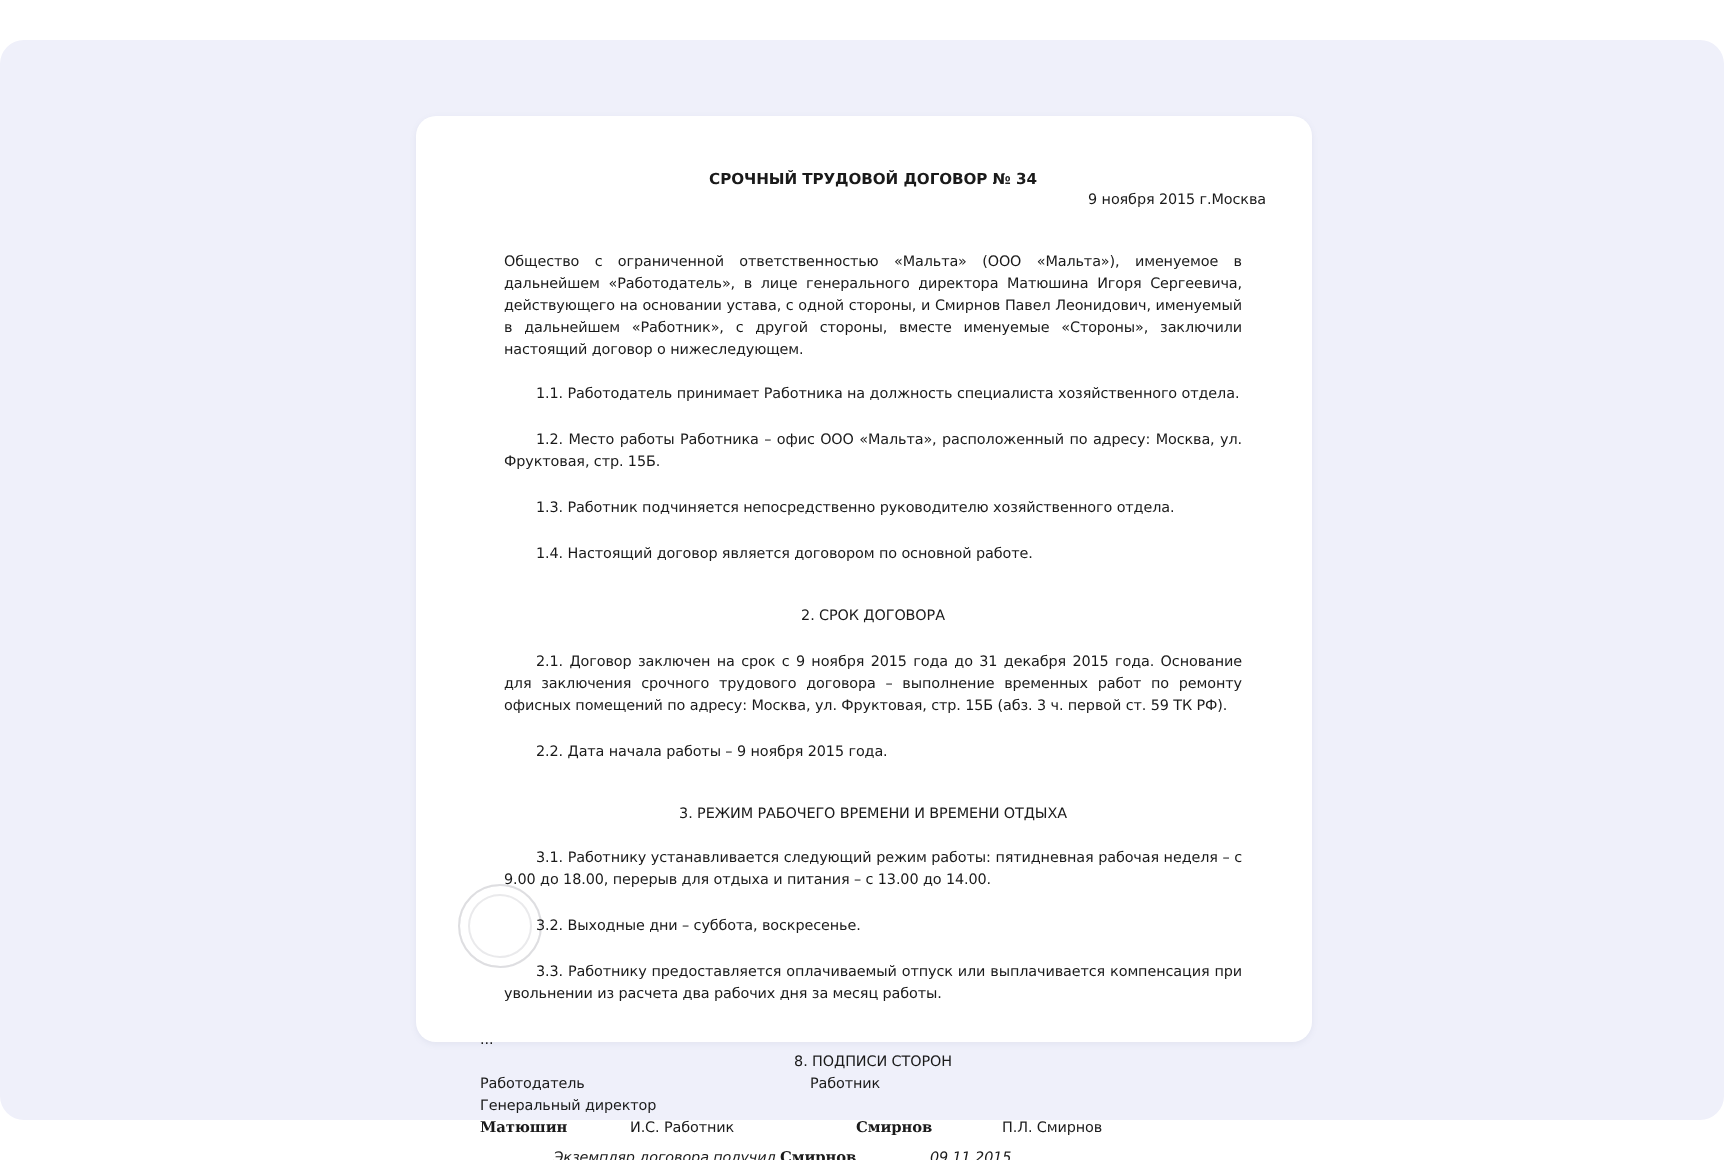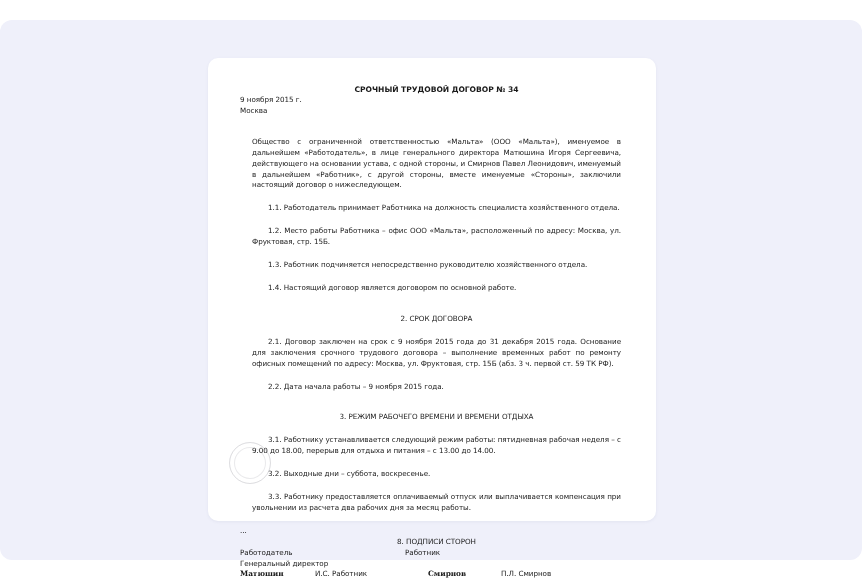--- a/index.html
+++ b/index.html
@@ -17,21 +17,21 @@
     box-shadow: 0 1px 3px rgba(120,125,160,0.10);
   }
   .doc {
     position: absolute; left: 32px; top: 27px; width: 393px;
     color: #1a1a1a; font-size: 7.2px; line-height: 10.9px;
     letter-spacing: -0.05px;
   }
   .title {
     text-align: center; font-weight: bold; font-size: 7.6px; line-height: 10px;
   }
-  .row-between { display: flex; justify-content: flex-end; flex-direction: column; }
+  .row-between { display: flex; justify-content: flex-end; }
   .gap { height: 8px; }
   .gap-sm { height: 5px; }
   p { margin: 12px; text-align: justify; }
   .indent { text-indent: 16px; }
   .heading { text-align: center; }
   .sign-row { display: flex; align-items: baseline; }
   .script {
     font-family: "DejaVu Serif", "Liberation Serif", serif; font-weight: bold;
     font-size: 7.4px;
   }

